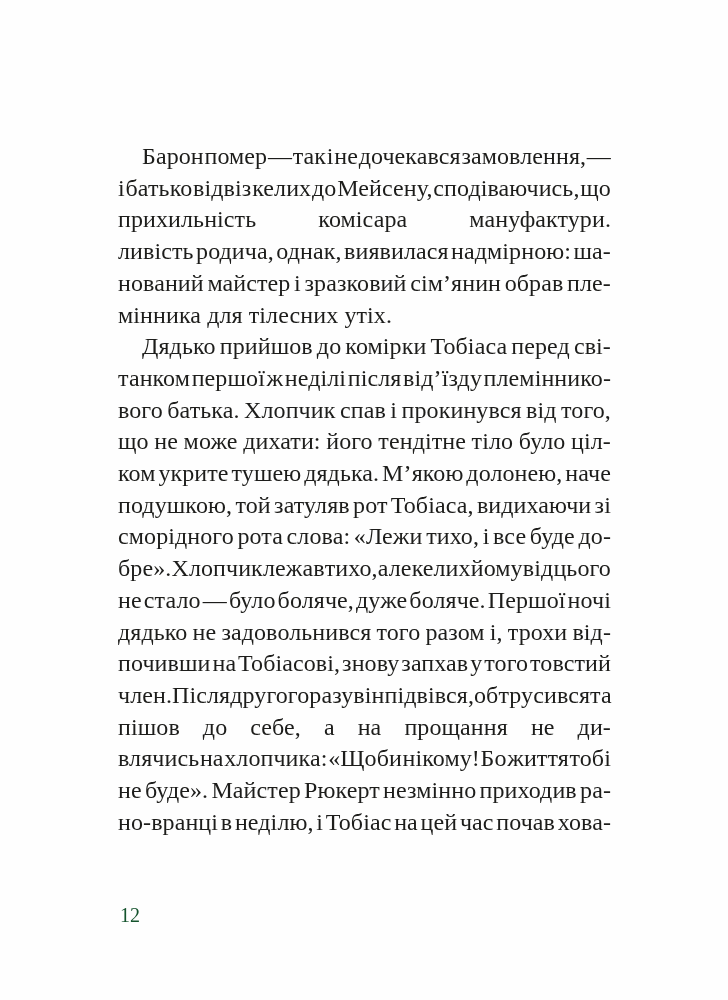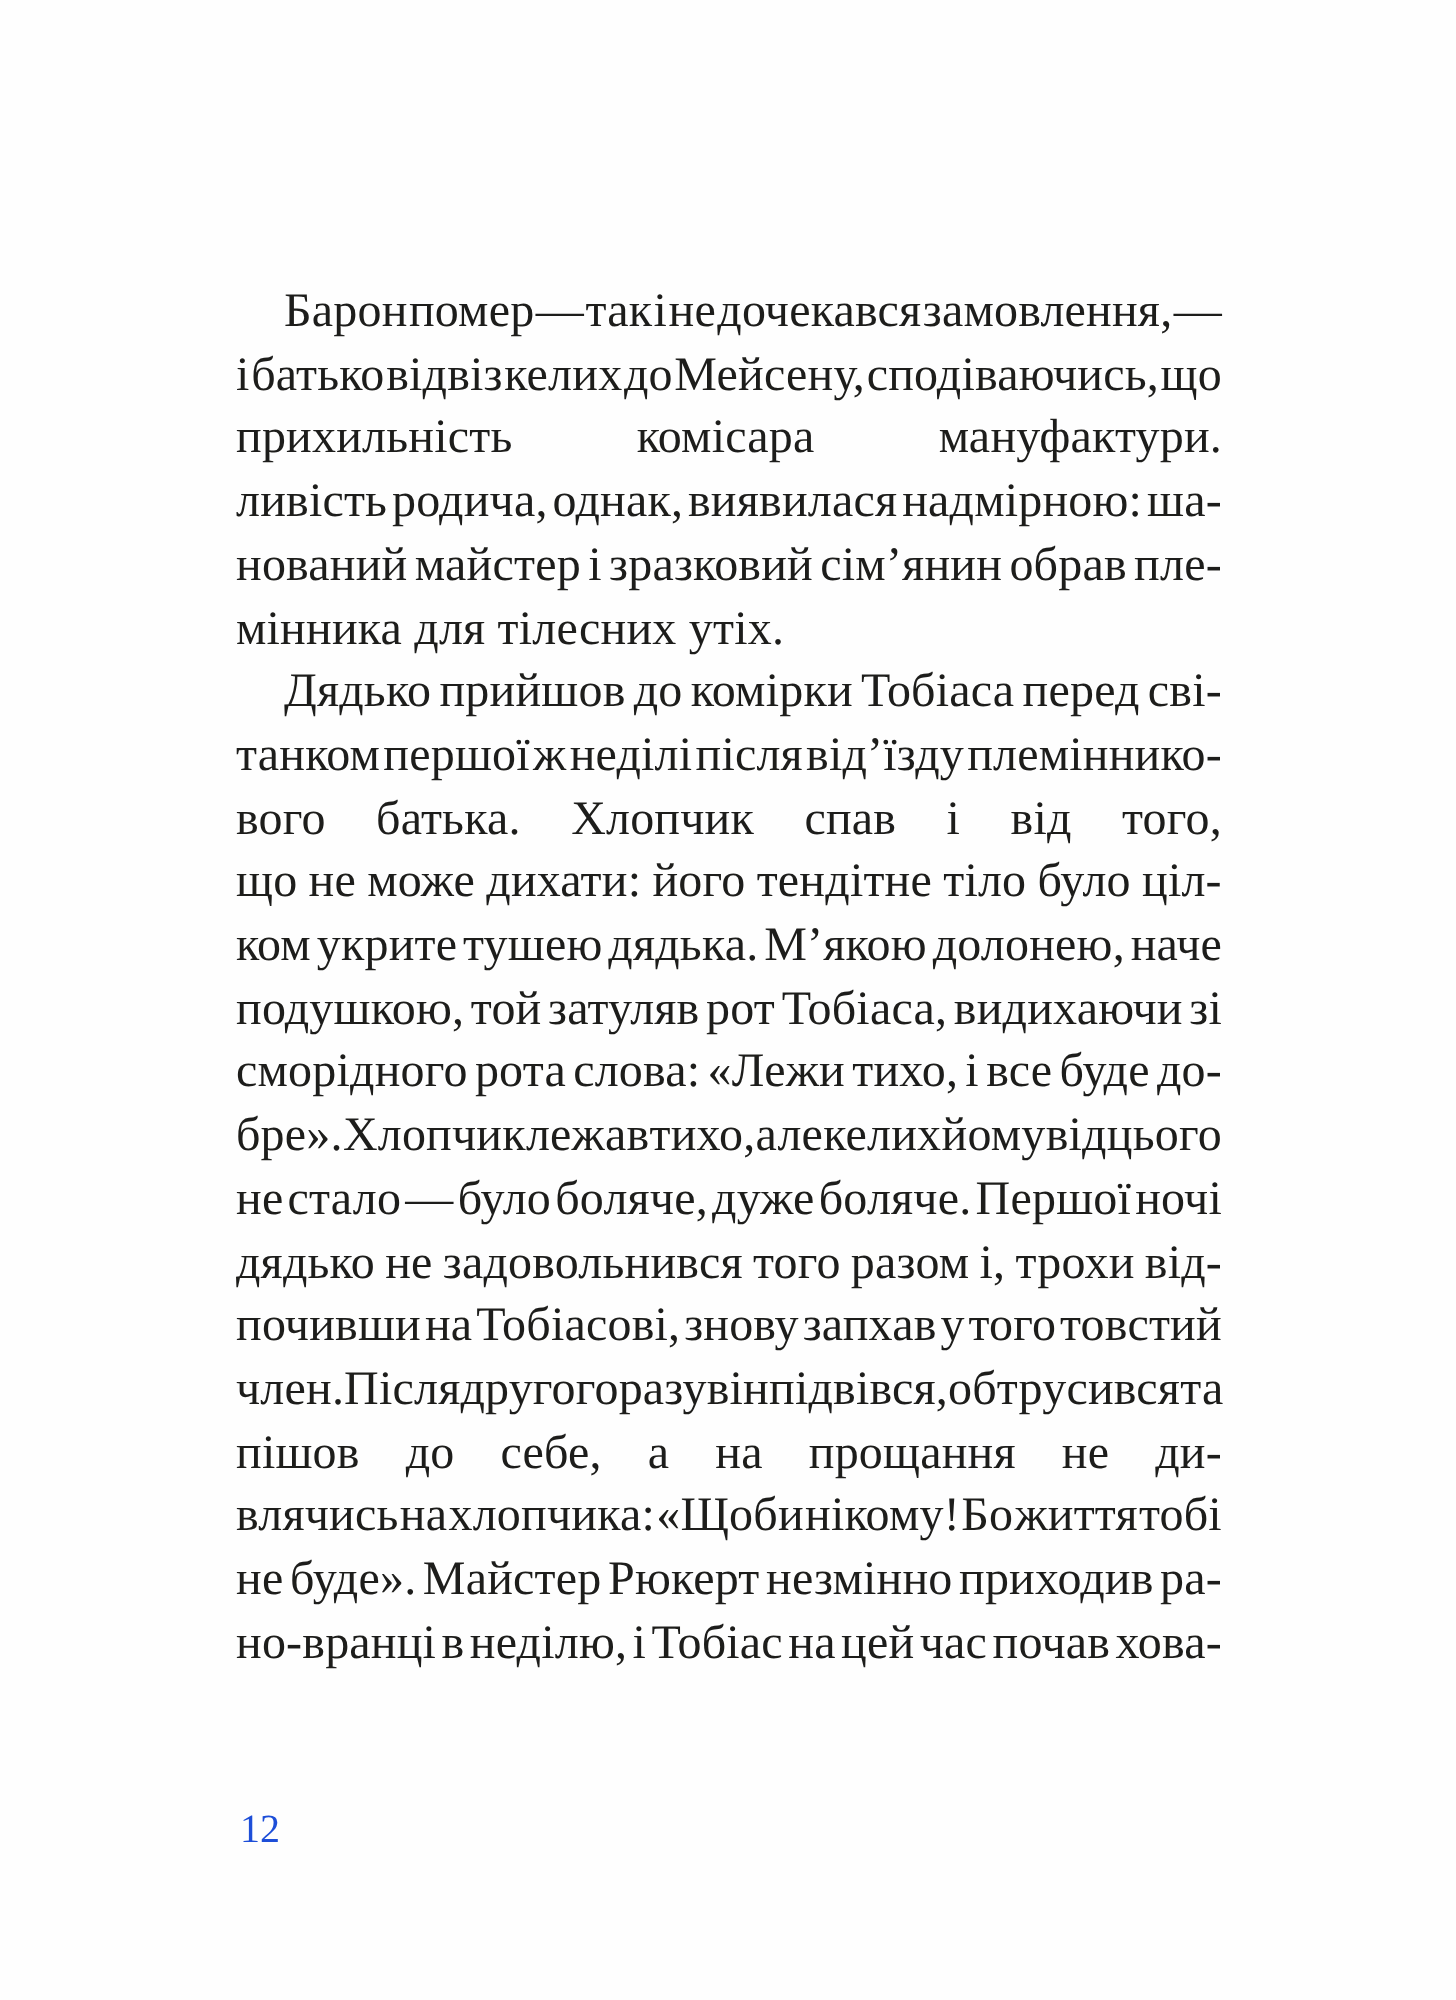--- a/index.html
+++ b/index.html
@@ -49,21 +49,21 @@
   }
   .line.indent {
     padding-left: 24px;
   }
   .page-number {
     position: absolute;
     left: 120px;
     top: 903px;
     font-size: 20px;
     line-height: 24px;
-    color: #1d4ed8;
+    color: #14532d;
   }
 </style>
 </head>
 <body>
 
 <div class="page">
   <div class="text-block">
       <div class="paragraph">
         <div class="line indent">
           <span>Барон</span>
@@ -128,20 +128,21 @@
           <span>після</span>
           <span>від’їзду</span>
           <span>племіннико-</span>
         </div>
         <div class="line">
           <span>вого</span>
           <span>батька.</span>
           <span>Хлопчик</span>
           <span>спав</span>
           <span>і</span>
+          <span>прокинувся</span>
           <span>від</span>
           <span>того,</span>
         </div>
         <div class="line">
           <span>що</span>
           <span>не</span>
           <span>може</span>
           <span>дихати:</span>
           <span>його</span>
           <span>тендітне</span>

